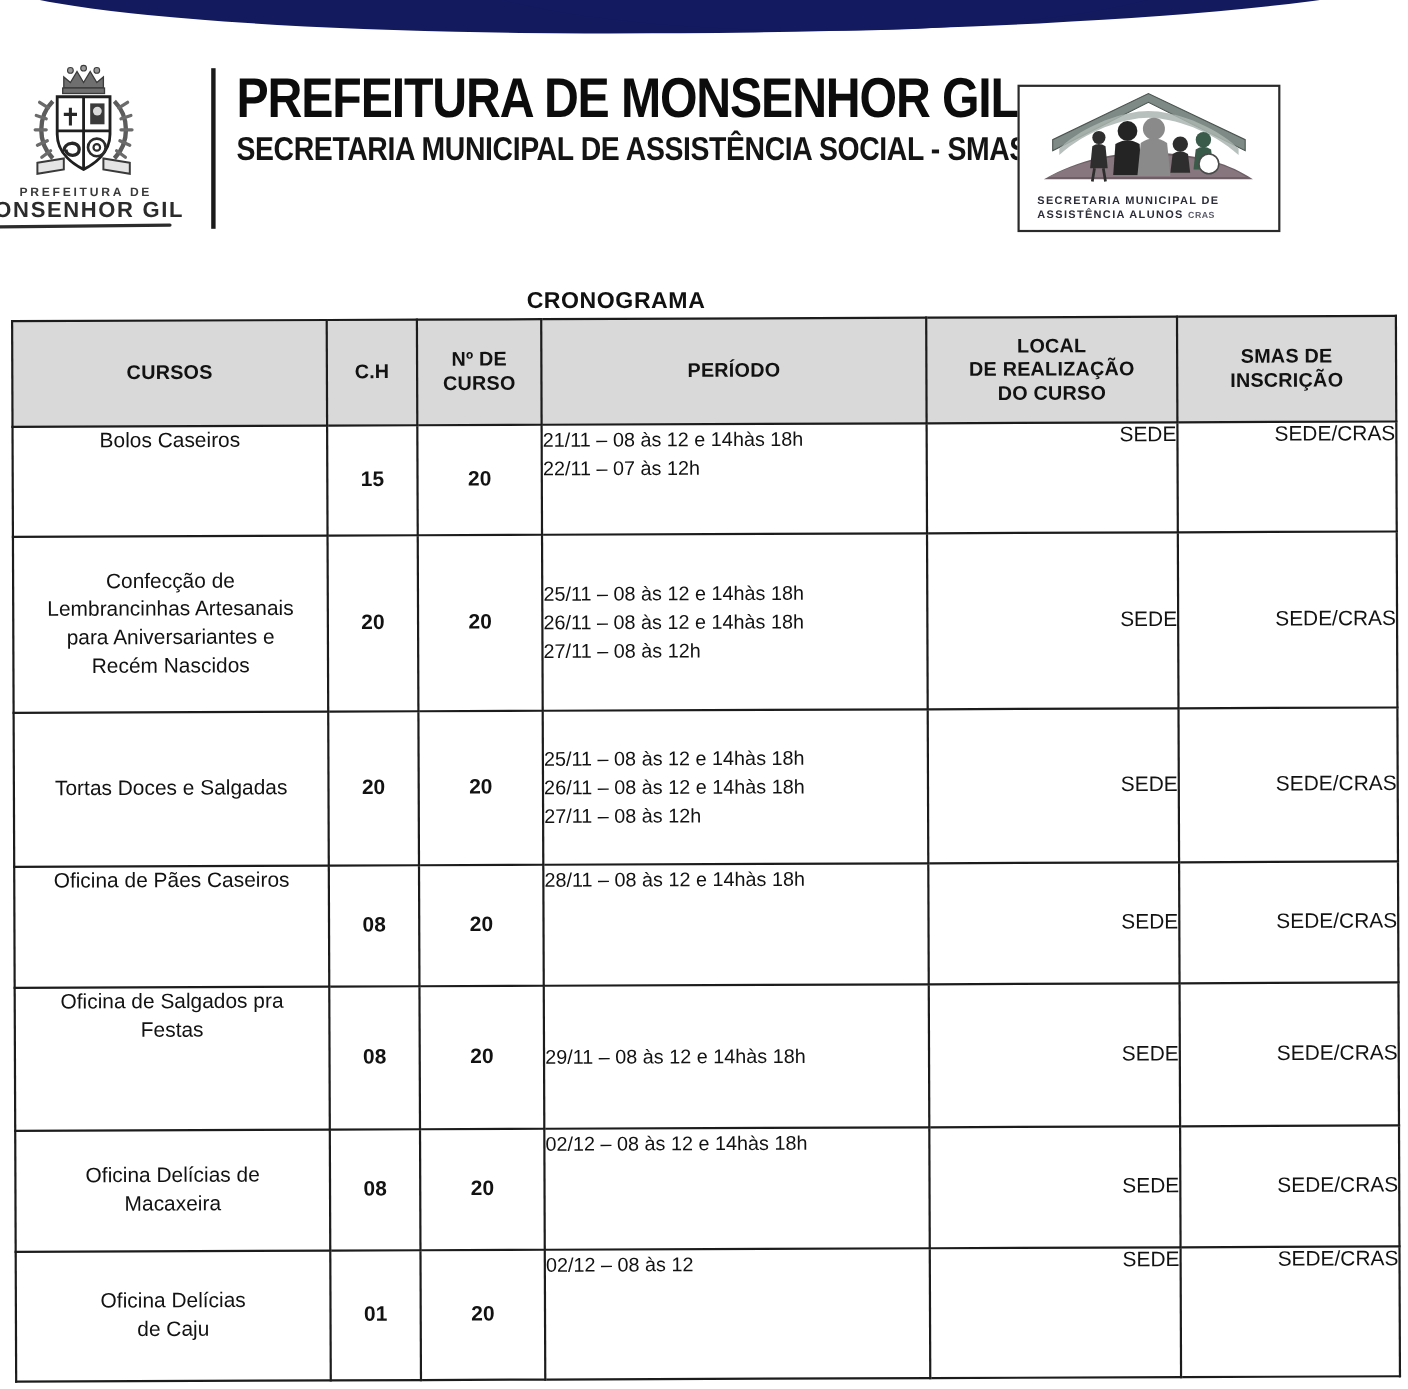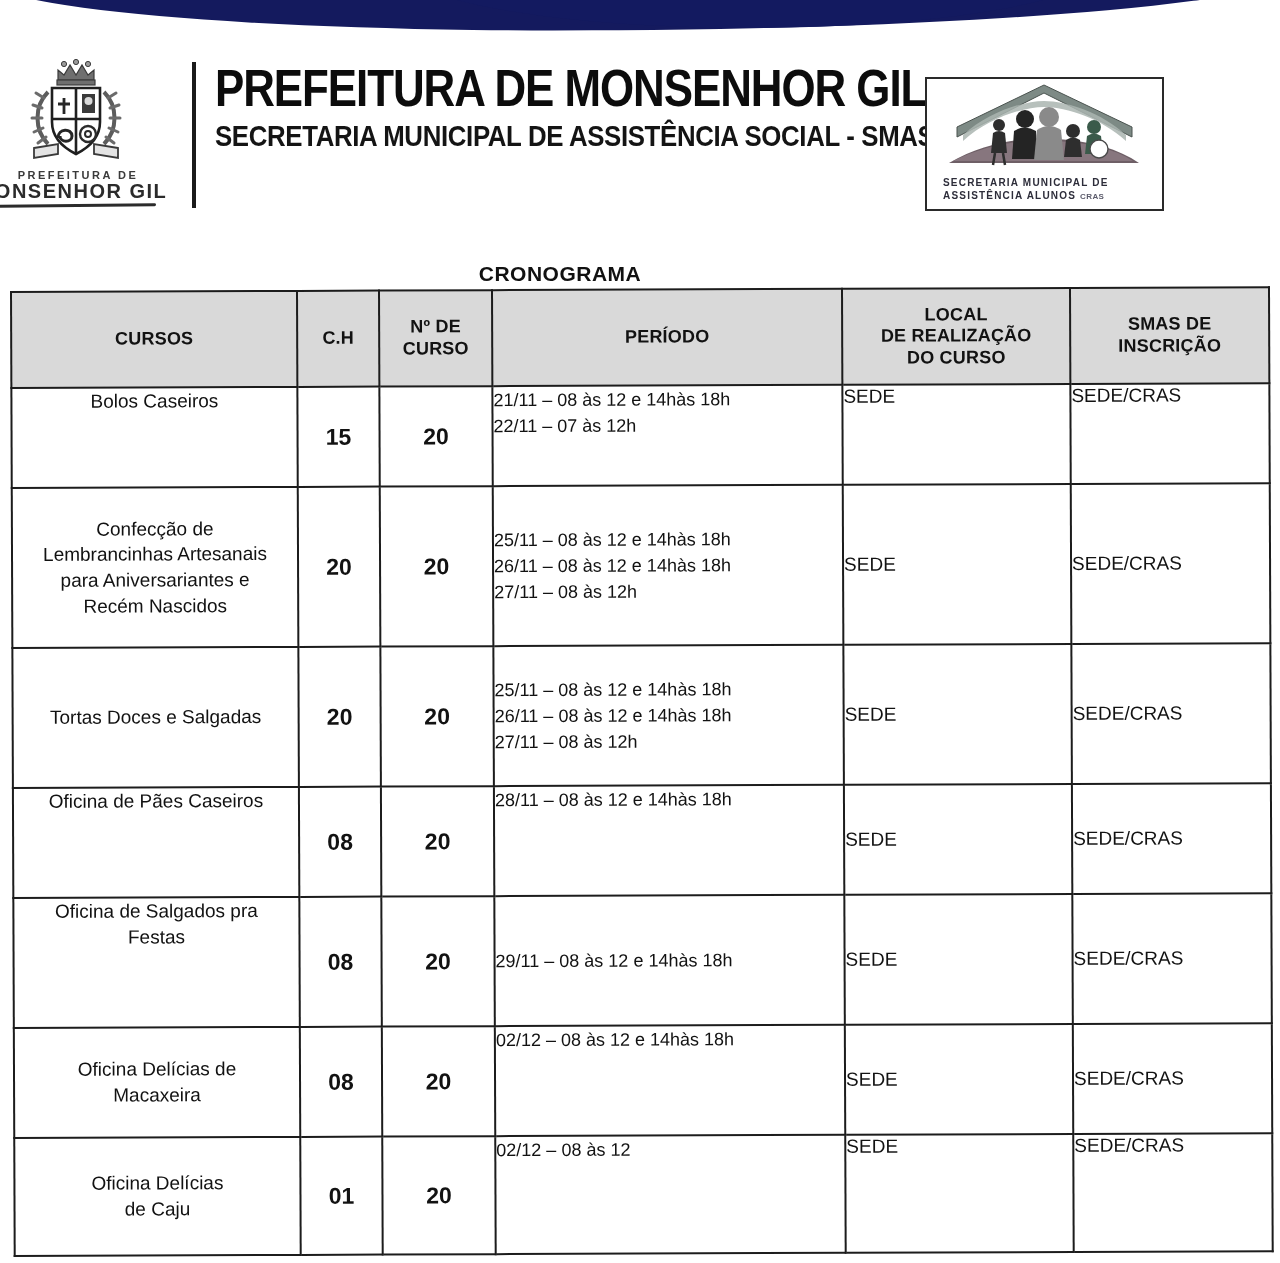--- a/index.html
+++ b/index.html
@@ -212,33 +212,33 @@
   .c-insc    { width: 199px; }
 
   td.cell-curso {
     text-align: center;
     font-size: 19px;
     line-height: 1.35;
     padding: 0 8px;
   }
   td.cell-num {
     text-align: center;
-    font-size: 23px;
+    font-size: 19px;
     font-weight: 600;
   }
   td.cell-periodo {
     text-align: left;
     font-size: 18px;
     line-height: 1.45;
     padding: 0 6px 0 6px;
     white-space: pre-line;
   }
   td.cell-local,
   td.cell-insc {
-    text-align: left;
+    text-align: right;
     font-size: 19px;
   }
 
   
   .va-top    { vertical-align: top; padding-top: 10px; }
   .va-mid    { vertical-align: middle; }
   .va-low    { vertical-align: middle; padding-top: 46px; }
   .va-lowish { vertical-align: middle; padding-top: 34px; }
 
   .r1 { height: 100px; }

